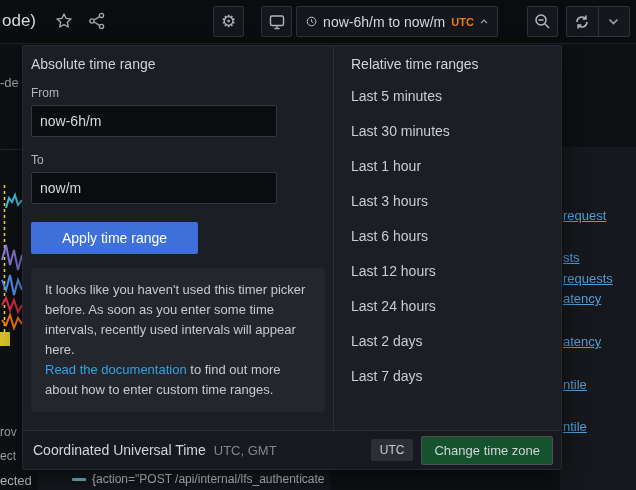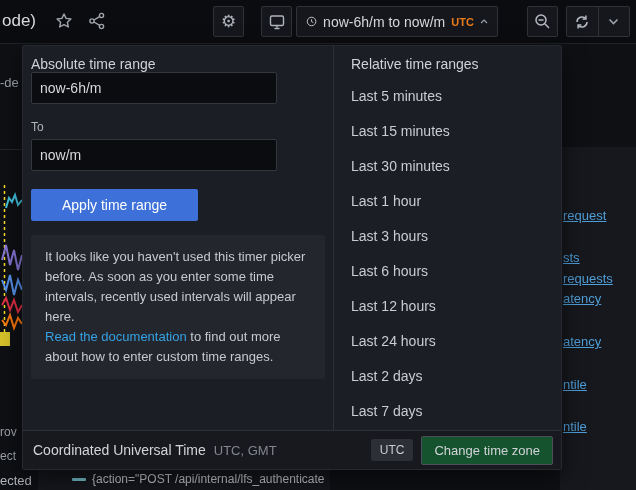--- a/index.html
+++ b/index.html
@@ -205,38 +205,38 @@
         </svg>
     </div>
   </div>
 </div>
 
 <div class="picker">
   <div class="picker-body">
     <div class="col-absolute">
       <h3>Absolute time range</h3>
 
+      <div class="field-label">From</div>
       <input class="text-input" type="text" value="now-6h/m" style="">
 
       <div class="field-label" style="margin-top:16px;">To</div>
       <input class="text-input" type="text" value="now/m" style="">
 
       <div><button class="apply-btn">Apply time range</button></div>
 
       <div class="info-box">
         <span>It looks like you haven't used this timer picker before. As soon as you enter some time intervals, recently used intervals will appear here.</span><br>
         <a>Read the documentation</a><span> to find out more about how to enter custom time ranges.</span>
       </div>
     </div>
 
     <div class="col-relative">
       <h3>Relative time ranges</h3>
       <ul>
         <li>Last 5 minutes</li>
-        <li>Last 15 minutes</li>
         <li>Last 30 minutes</li>
         <li>Last 1 hour</li>
         <li>Last 3 hours</li>
         <li>Last 6 hours</li>
         <li>Last 12 hours</li>
         <li>Last 24 hours</li>
         <li>Last 2 days</li>
         <li>Last 7 days</li>
       </ul>
     </div>

